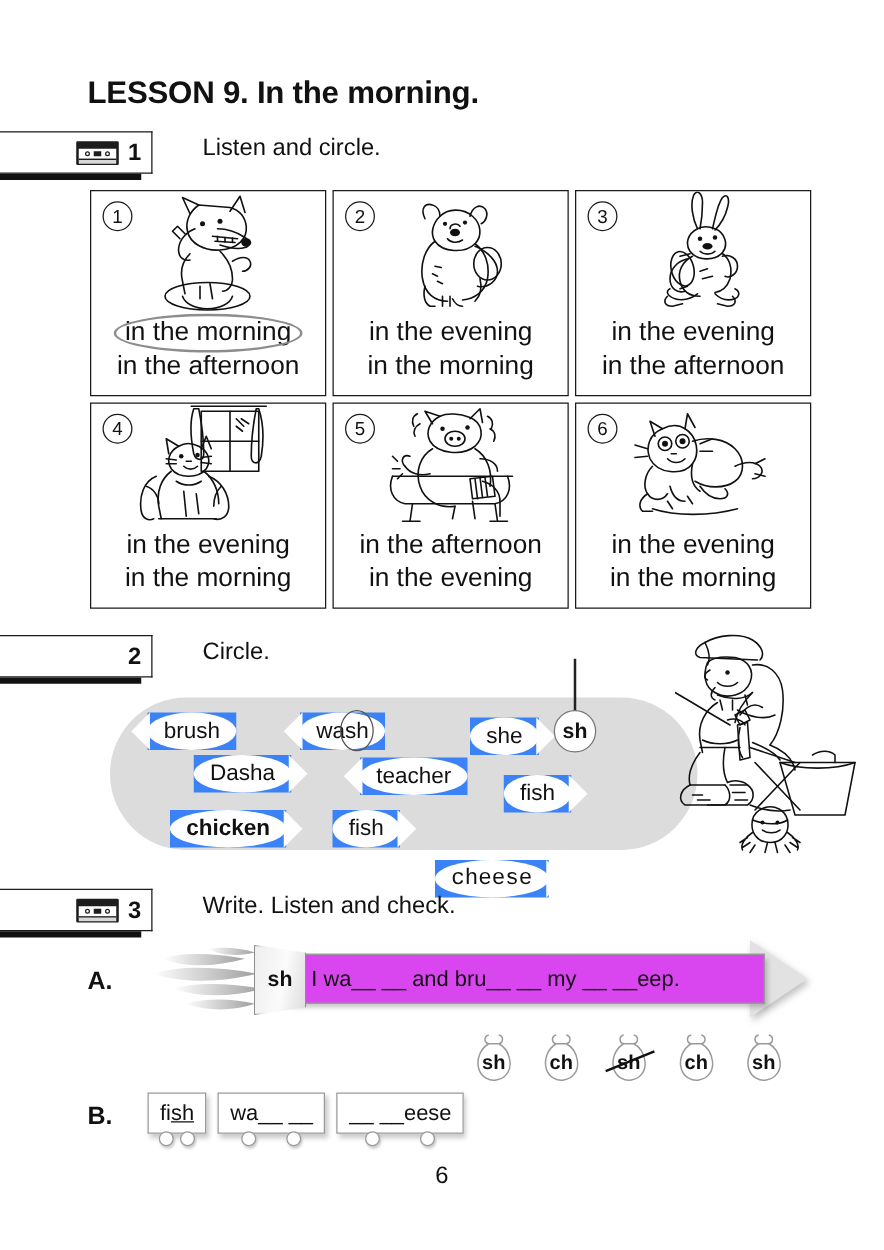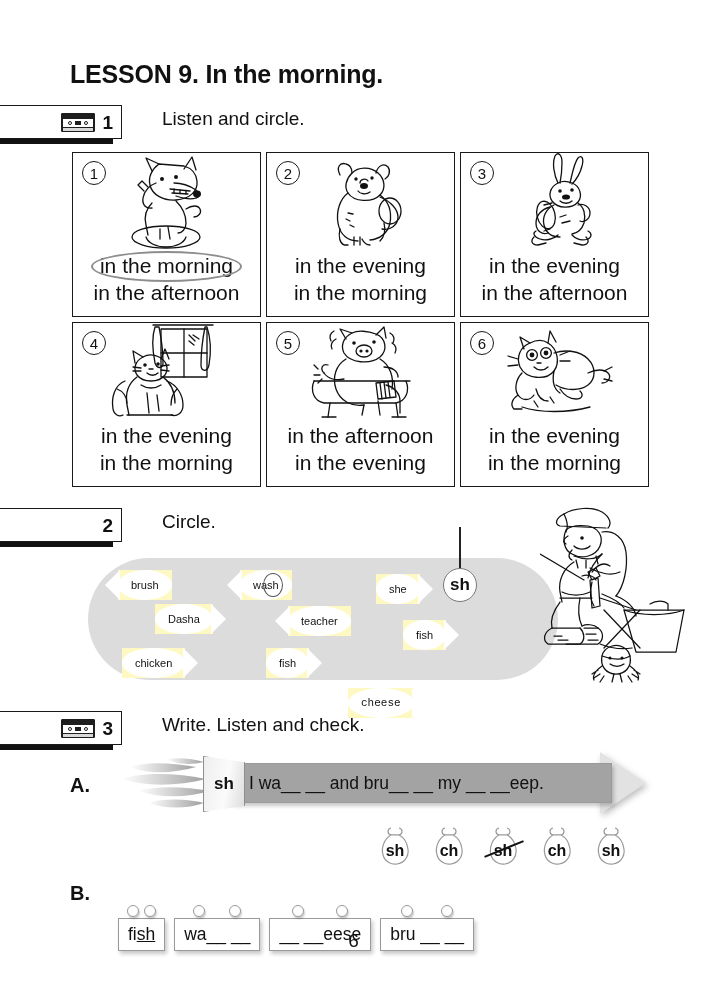--- a/index.html
+++ b/index.html
@@ -88,22 +88,22 @@
 
   
   #ex2-pool{
     position:absolute; left:88px; top:558px;
     width:470px; height:122px;
     background:#dcdcdc; border-radius:61px;
   }
   .fishword{
     position:absolute;
     display:flex; align-items:center; justify-content:center;
-    font-size:11px; color:#111; white-space:nowrap;
-    background:#fef9c3;
+    font-size:18px; color:#111; white-space:nowrap;
+    background:#3b82f6;
   }
   .fishword .fbody{
     background:#fff; border-radius:50%/50%;
     padding:2px 13px 3px 13px;
     display:flex; align-items:center; justify-content:center;
     height:30px;
   }
   .fishword .tail{
     position:absolute; top:50%; transform:translateY(-50%);
     width:0; height:0;
@@ -125,21 +125,21 @@
   #sh-leader{
     position:absolute; left:459px; top:527px; width:1.6px; height:43px;
     background:#222;
   }
 
   
   .row-letter{ position:absolute; font-size:20px; font-weight:bold; }
 
   #arrow-strip{
     position:absolute; left:232px; top:763px; width:380px; height:40px;
-    border:1.3px solid #9a9a9a; background:#a3a3a3; z-index:3;
+    border:1.3px solid #9a9a9a; background:#d946ef; z-index:3;
     display:flex; align-items:center; padding-left:16px;
     font-size:17.5px; white-space:nowrap;
     box-shadow:2px 3px 4px rgba(0,0,0,.22);
     text-align:center;
   }
   #arrow-head{
     position:absolute; left:600px; top:752px; width:0; height:0; z-index:2;
     border-top:31px solid transparent; border-bottom:31px solid transparent;
     border-left:46px solid #e2e2e2;
     filter:drop-shadow(2px 3px 3px rgba(0,0,0,.25));
@@ -172,21 +172,20 @@
 
   
   #train{ position:absolute; left:118px; top:874px; display:flex; align-items:flex-start; gap:9px; }
   .car{ position:relative; }
   .car .body{
     border:1.3px solid #9a9a9a; background:#fff;
     height:33px; padding:0 9px;
     display:flex; align-items:center; justify-content:center;
     font-size:17.5px; white-space:nowrap;
     box-shadow:2px 3px 4px rgba(0,0,0,.22);
-    margin-top:44px;
   }
   .car .wheels{ position:absolute; left:0; right:0; top:31px; display:flex; justify-content:space-around; padding:0 7px; }
   .car .wheel{
     width:12px; height:12px; border-radius:50%;
     border:1.3px solid #9a9a9a; background:#fff;
     box-shadow:1px 2px 2px rgba(0,0,0,.2);
   }
   .u{ text-decoration:underline; }
 
   #page-number{
@@ -437,21 +436,21 @@
     </span>
 </div>
 
 <div class="fishword" style="left:403px; top:620px;">
   <span class="tail" style="right:-13px; border-left:15px solid #fff;"></span>
   <span class="fbody">
       <span>fish</span>
     </span>
 </div>
 
-<div class="fishword" style="left:122px; top:648px;">
+<div class="fishword" style="left:136px; top:648px;font-weight:bold;">
   <span class="tail" style="right:-13px; border-left:15px solid #fff;"></span>
   <span class="fbody">
       <span>chicken</span>
     </span>
 </div>
 
 <div class="fishword" style="left:266px; top:648px;">
   <span class="tail" style="right:-13px; border-left:15px solid #fff;"></span>
   <span class="fbody">
       <span>fish</span>
@@ -625,24 +624,15 @@
   </div>
   <div class="car">
     <div class="body">
         <span>__ __eese</span>
       </div>
     <div class="wheels">
         <span class="wheel"></span>
         <span class="wheel"></span>
       </div>
   </div>
-  <div class="car">
-    <div class="body">
-        <span>bru __ __</span>
-      </div>
-    <div class="wheels">
-        <span class="wheel"></span>
-        <span class="wheel"></span>
-      </div>
-  </div>
 </div>
 
 <div id="page-number">6</div>
 
 </body></html>

